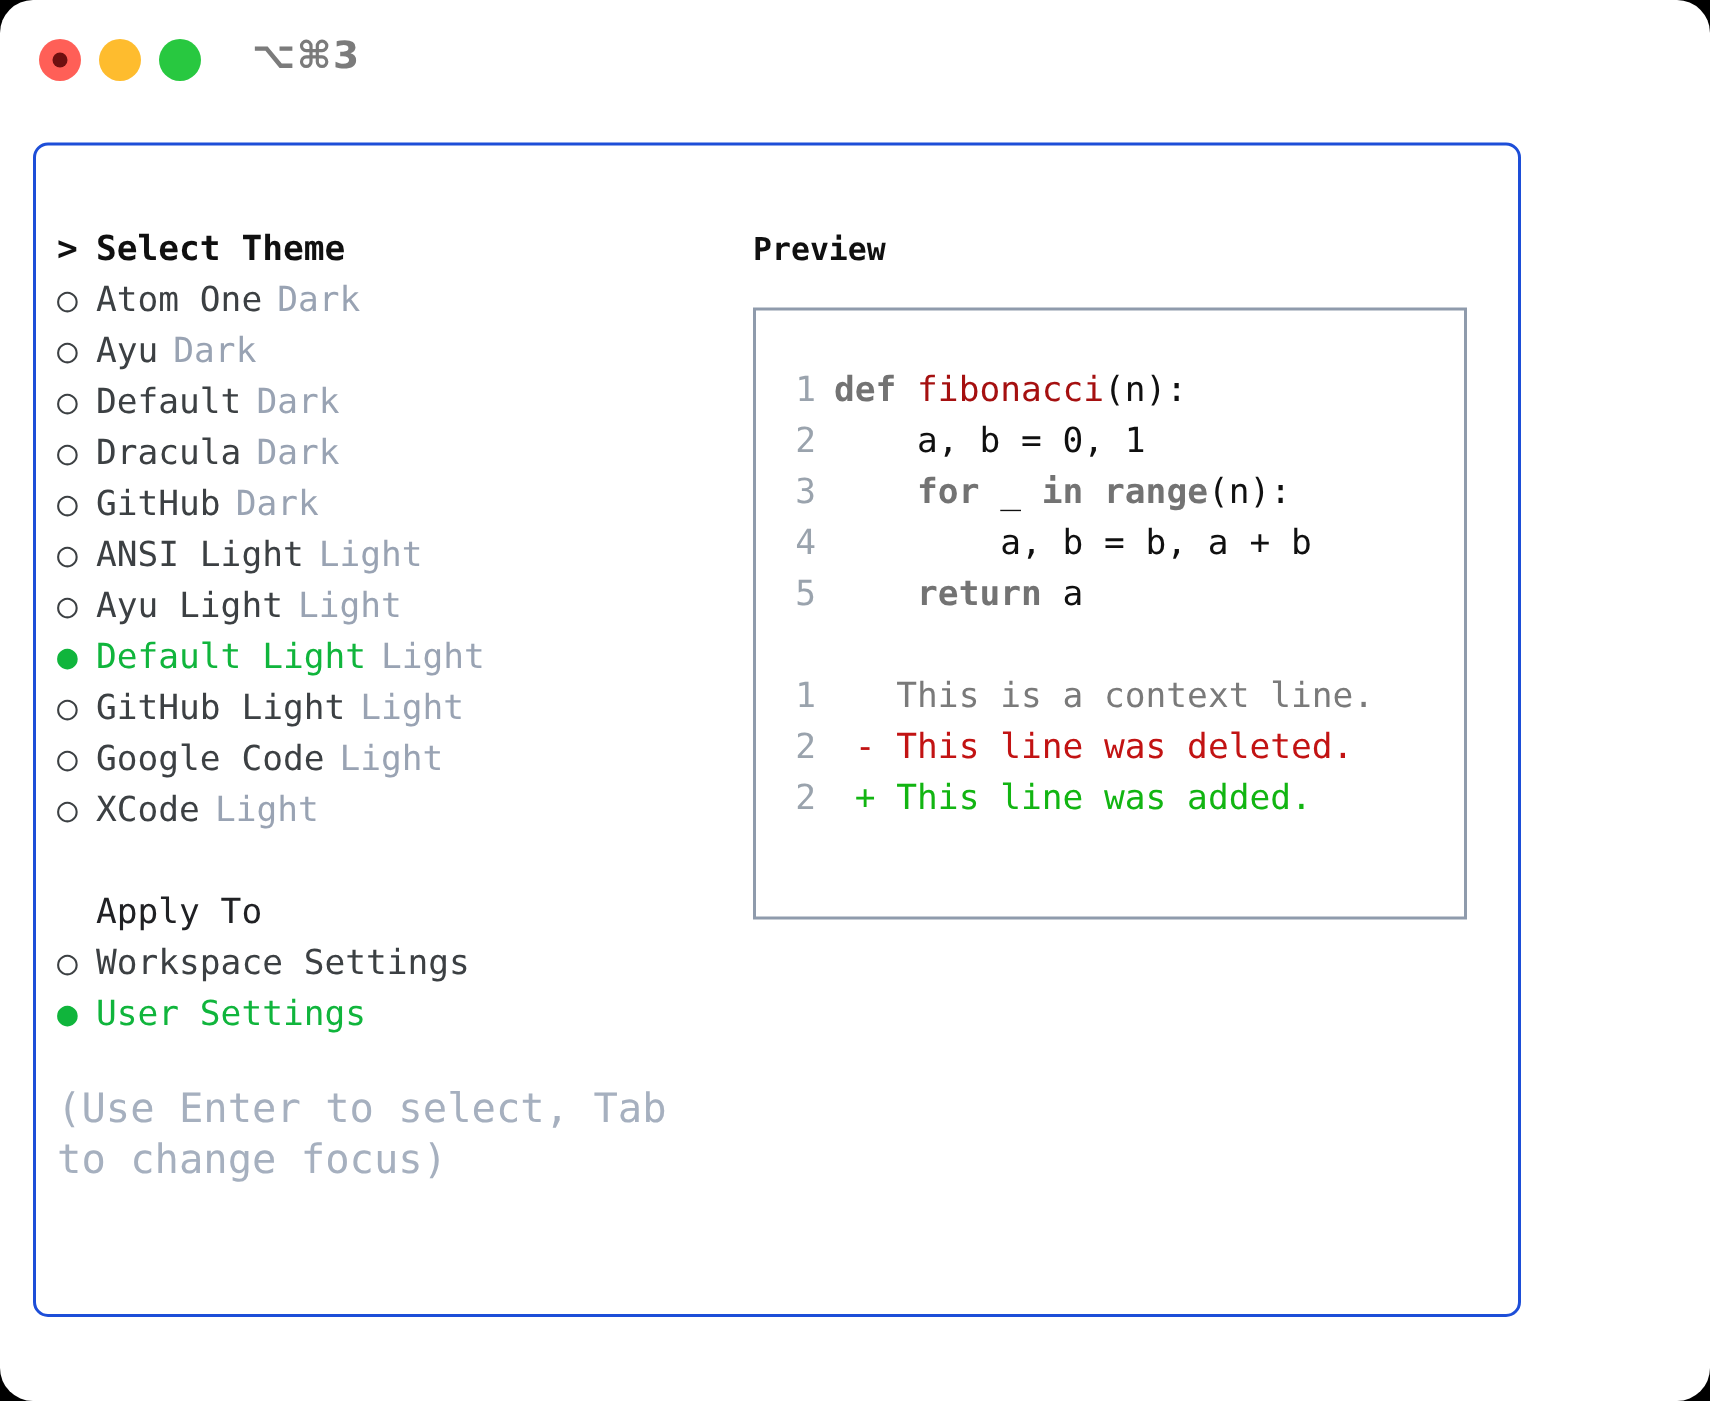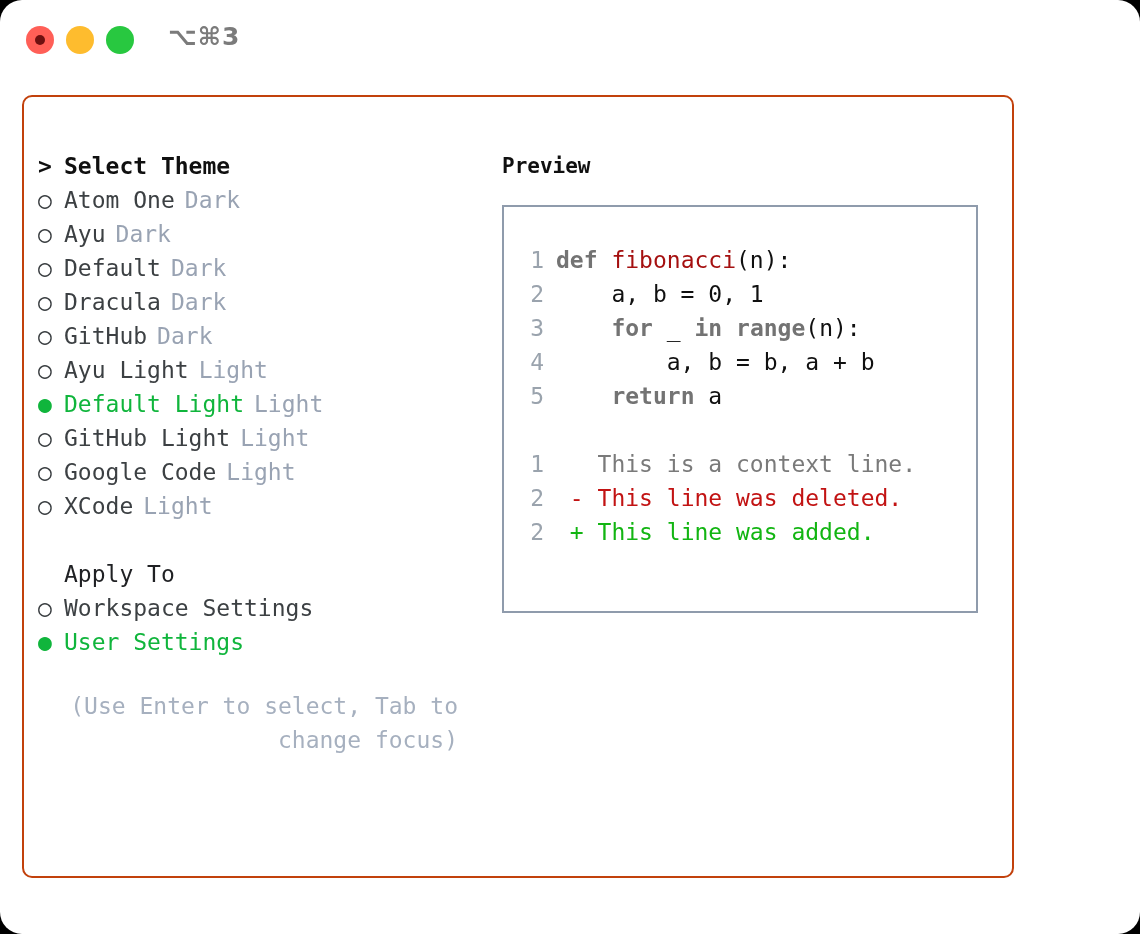--- a/index.html
+++ b/index.html
@@ -61,21 +61,21 @@
     font-family: "DejaVu Sans", "Liberation Sans", sans-serif;
   }
 
   
   #card {
     position: absolute;
     left: 22px;
     top: 95px;
     width: 992px;
     height: 783px;
-    border: 2px solid #c2410c;
+    border: 2px solid #1d4ed8;
     border-radius: 10px;
     box-sizing: border-box;
     background: #ffffff;
   }
 
   
   #left-pane {
     position: absolute;
     left: 14px;
     top: 52px;
@@ -108,25 +108,24 @@
   .row.selected .marker,
   .row.selected .theme-name { color: #10b53c; }
   .spacer-row { height: 34px; }
   #apply-to-label {
     font-weight: normal;
     color: #202124;
     margin-top: 32px;
   }
   #hint {
     margin-top: 30px;
-    font-size: 23px;
+    font-size: 27px;
     line-height: 34px;
     color: #a6b0bf;
     width: 420px;
-    text-align: right;
   }
 
   
   #right-pane {
     position: absolute;
     left: 478px;
     top: 52px;
     width: 490px;
   }
   #preview-title {
@@ -187,20 +186,21 @@
       <div class="row" id="select-theme-header">
         <span class="marker">&gt;</span><span>Select Theme</span>
       </div>
 
       <div id="theme-rows">
           <div class="row"><span class="marker">○</span><span class="theme-name">Atom One</span><span class="theme-tag">Dark</span></div>
           <div class="row"><span class="marker">○</span><span class="theme-name">Ayu</span><span class="theme-tag">Dark</span></div>
           <div class="row"><span class="marker">○</span><span class="theme-name">Default</span><span class="theme-tag">Dark</span></div>
           <div class="row"><span class="marker">○</span><span class="theme-name">Dracula</span><span class="theme-tag">Dark</span></div>
           <div class="row"><span class="marker">○</span><span class="theme-name">GitHub</span><span class="theme-tag">Dark</span></div>
+          <div class="row"><span class="marker">○</span><span class="theme-name">ANSI Light</span><span class="theme-tag">Light</span></div>
           <div class="row"><span class="marker">○</span><span class="theme-name">Ayu Light</span><span class="theme-tag">Light</span></div>
           <div class="row selected"><span class="marker">●</span><span class="theme-name">Default Light</span><span class="theme-tag">Light</span></div>
           <div class="row"><span class="marker">○</span><span class="theme-name">GitHub Light</span><span class="theme-tag">Light</span></div>
           <div class="row"><span class="marker">○</span><span class="theme-name">Google Code</span><span class="theme-tag">Light</span></div>
           <div class="row"><span class="marker">○</span><span class="theme-name">XCode</span><span class="theme-tag">Light</span></div>
         </div>
 
       <div class="spacer-row"></div>
 
       <div class="row">

